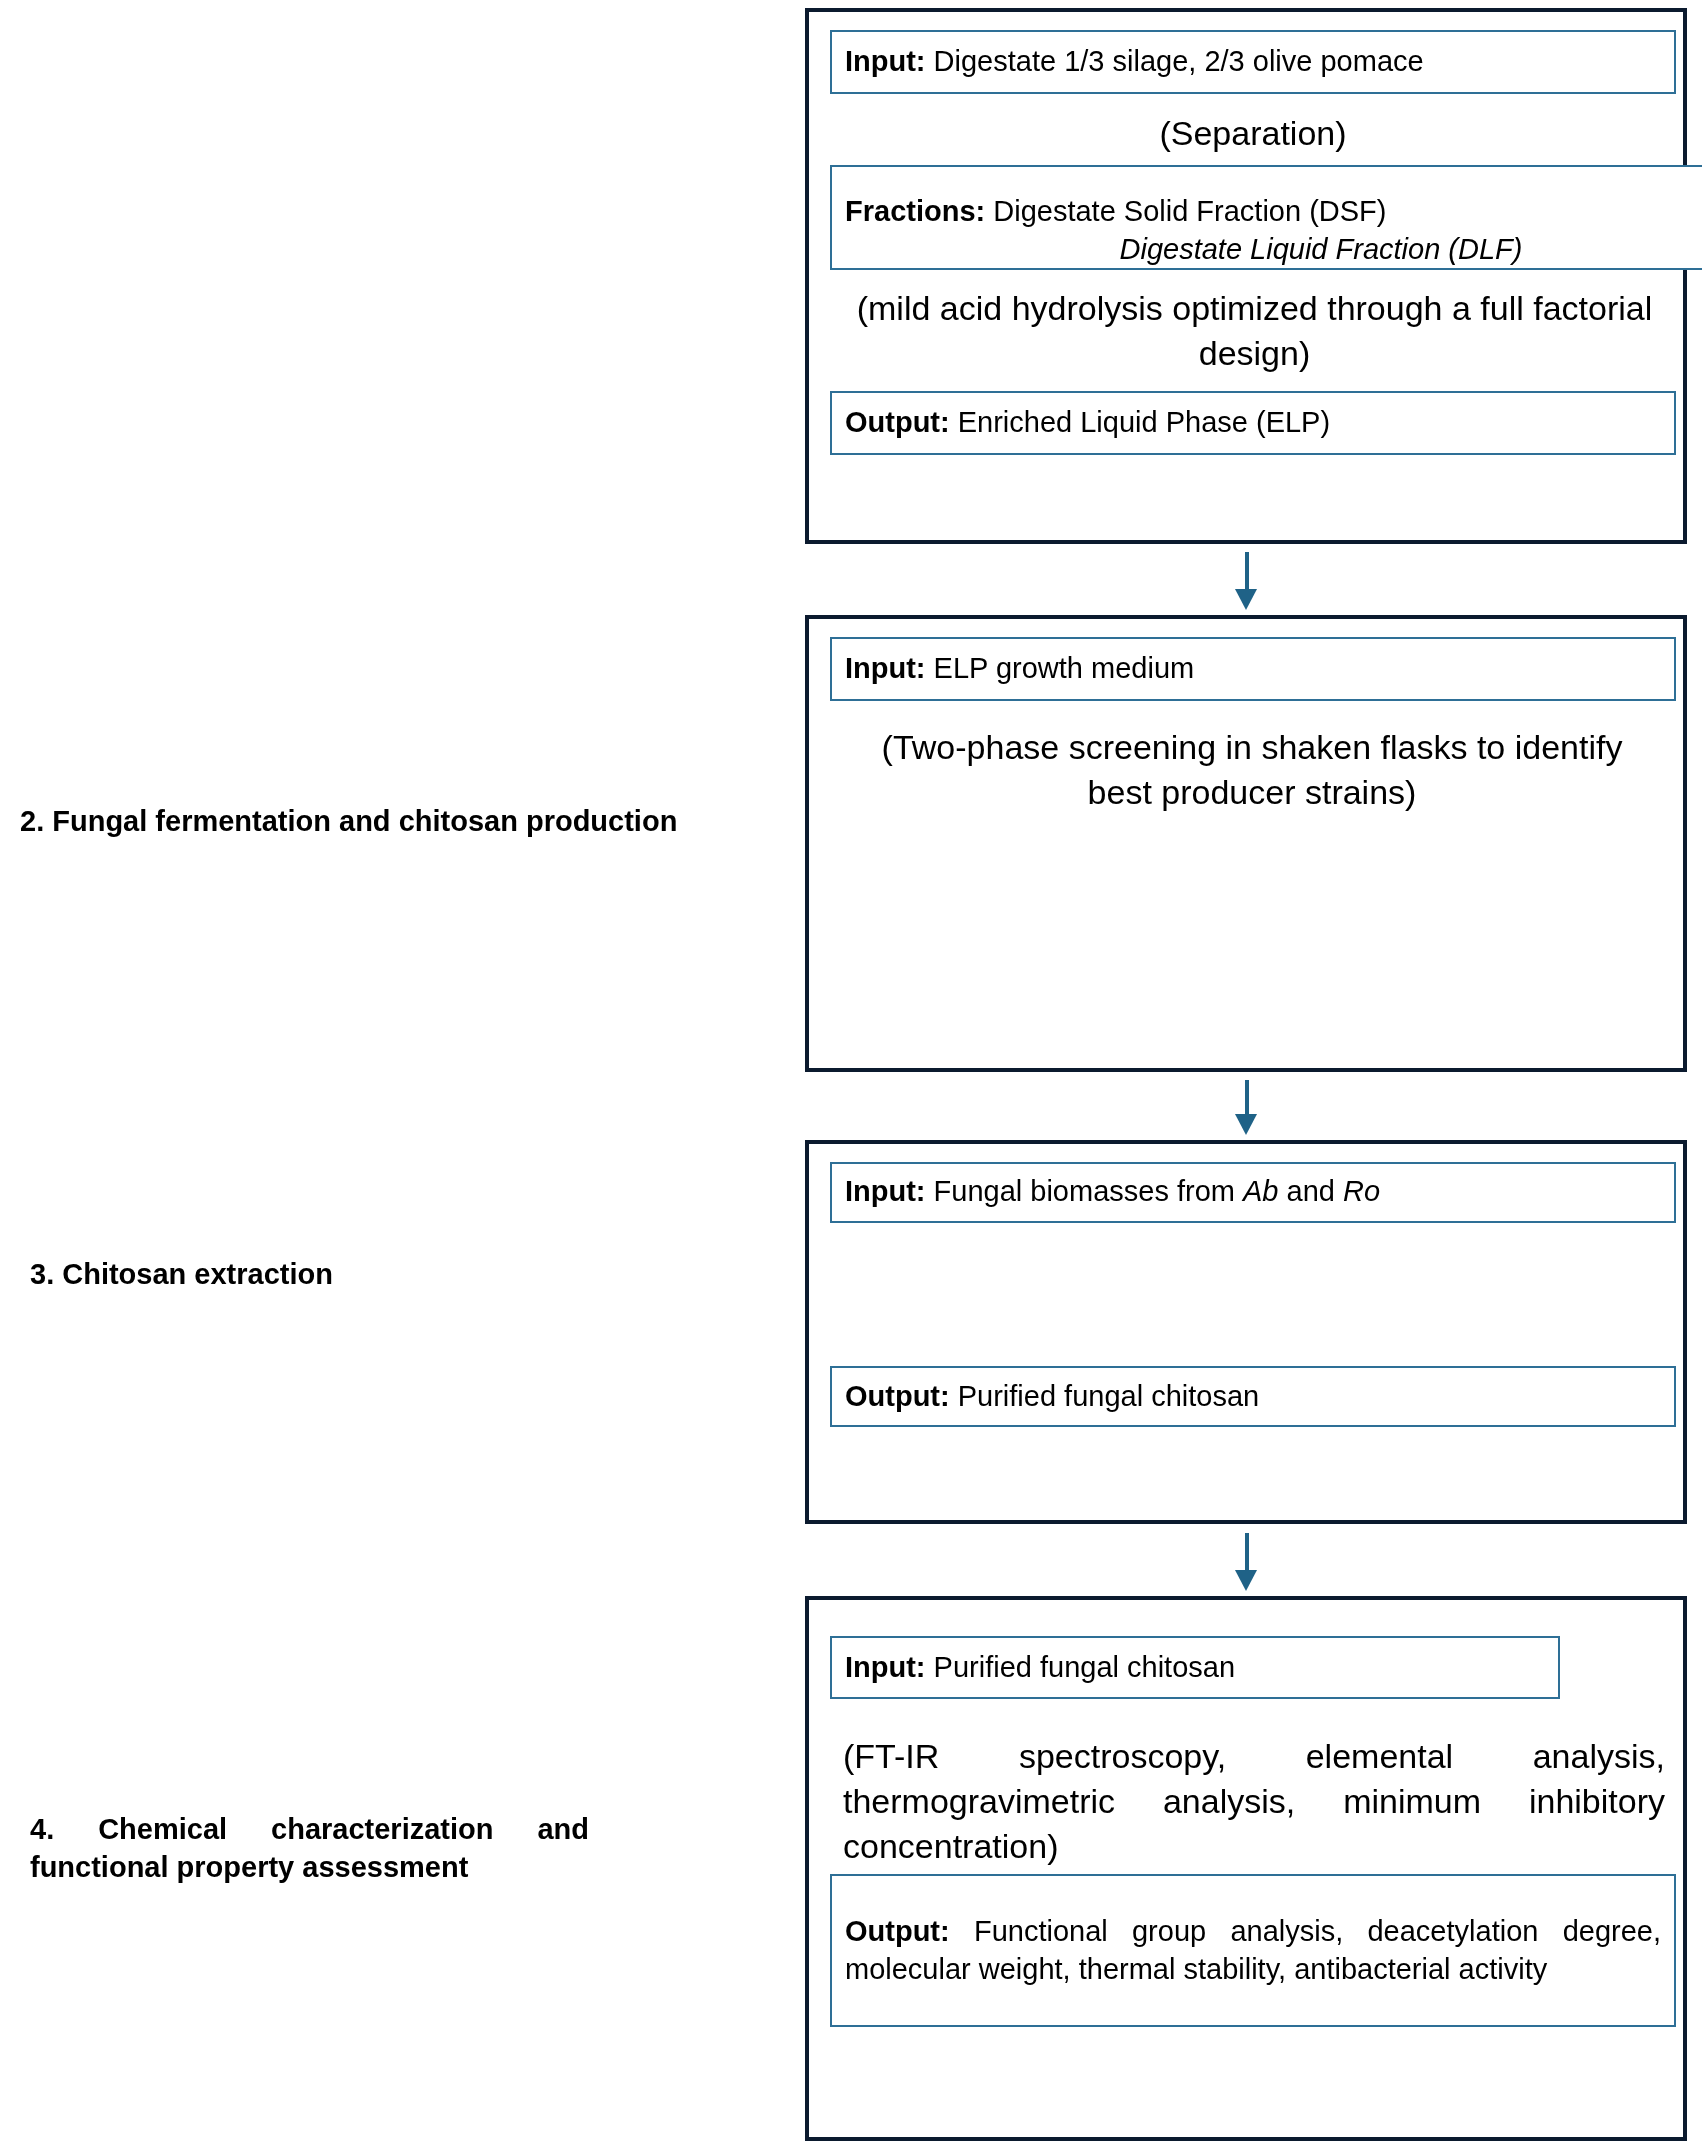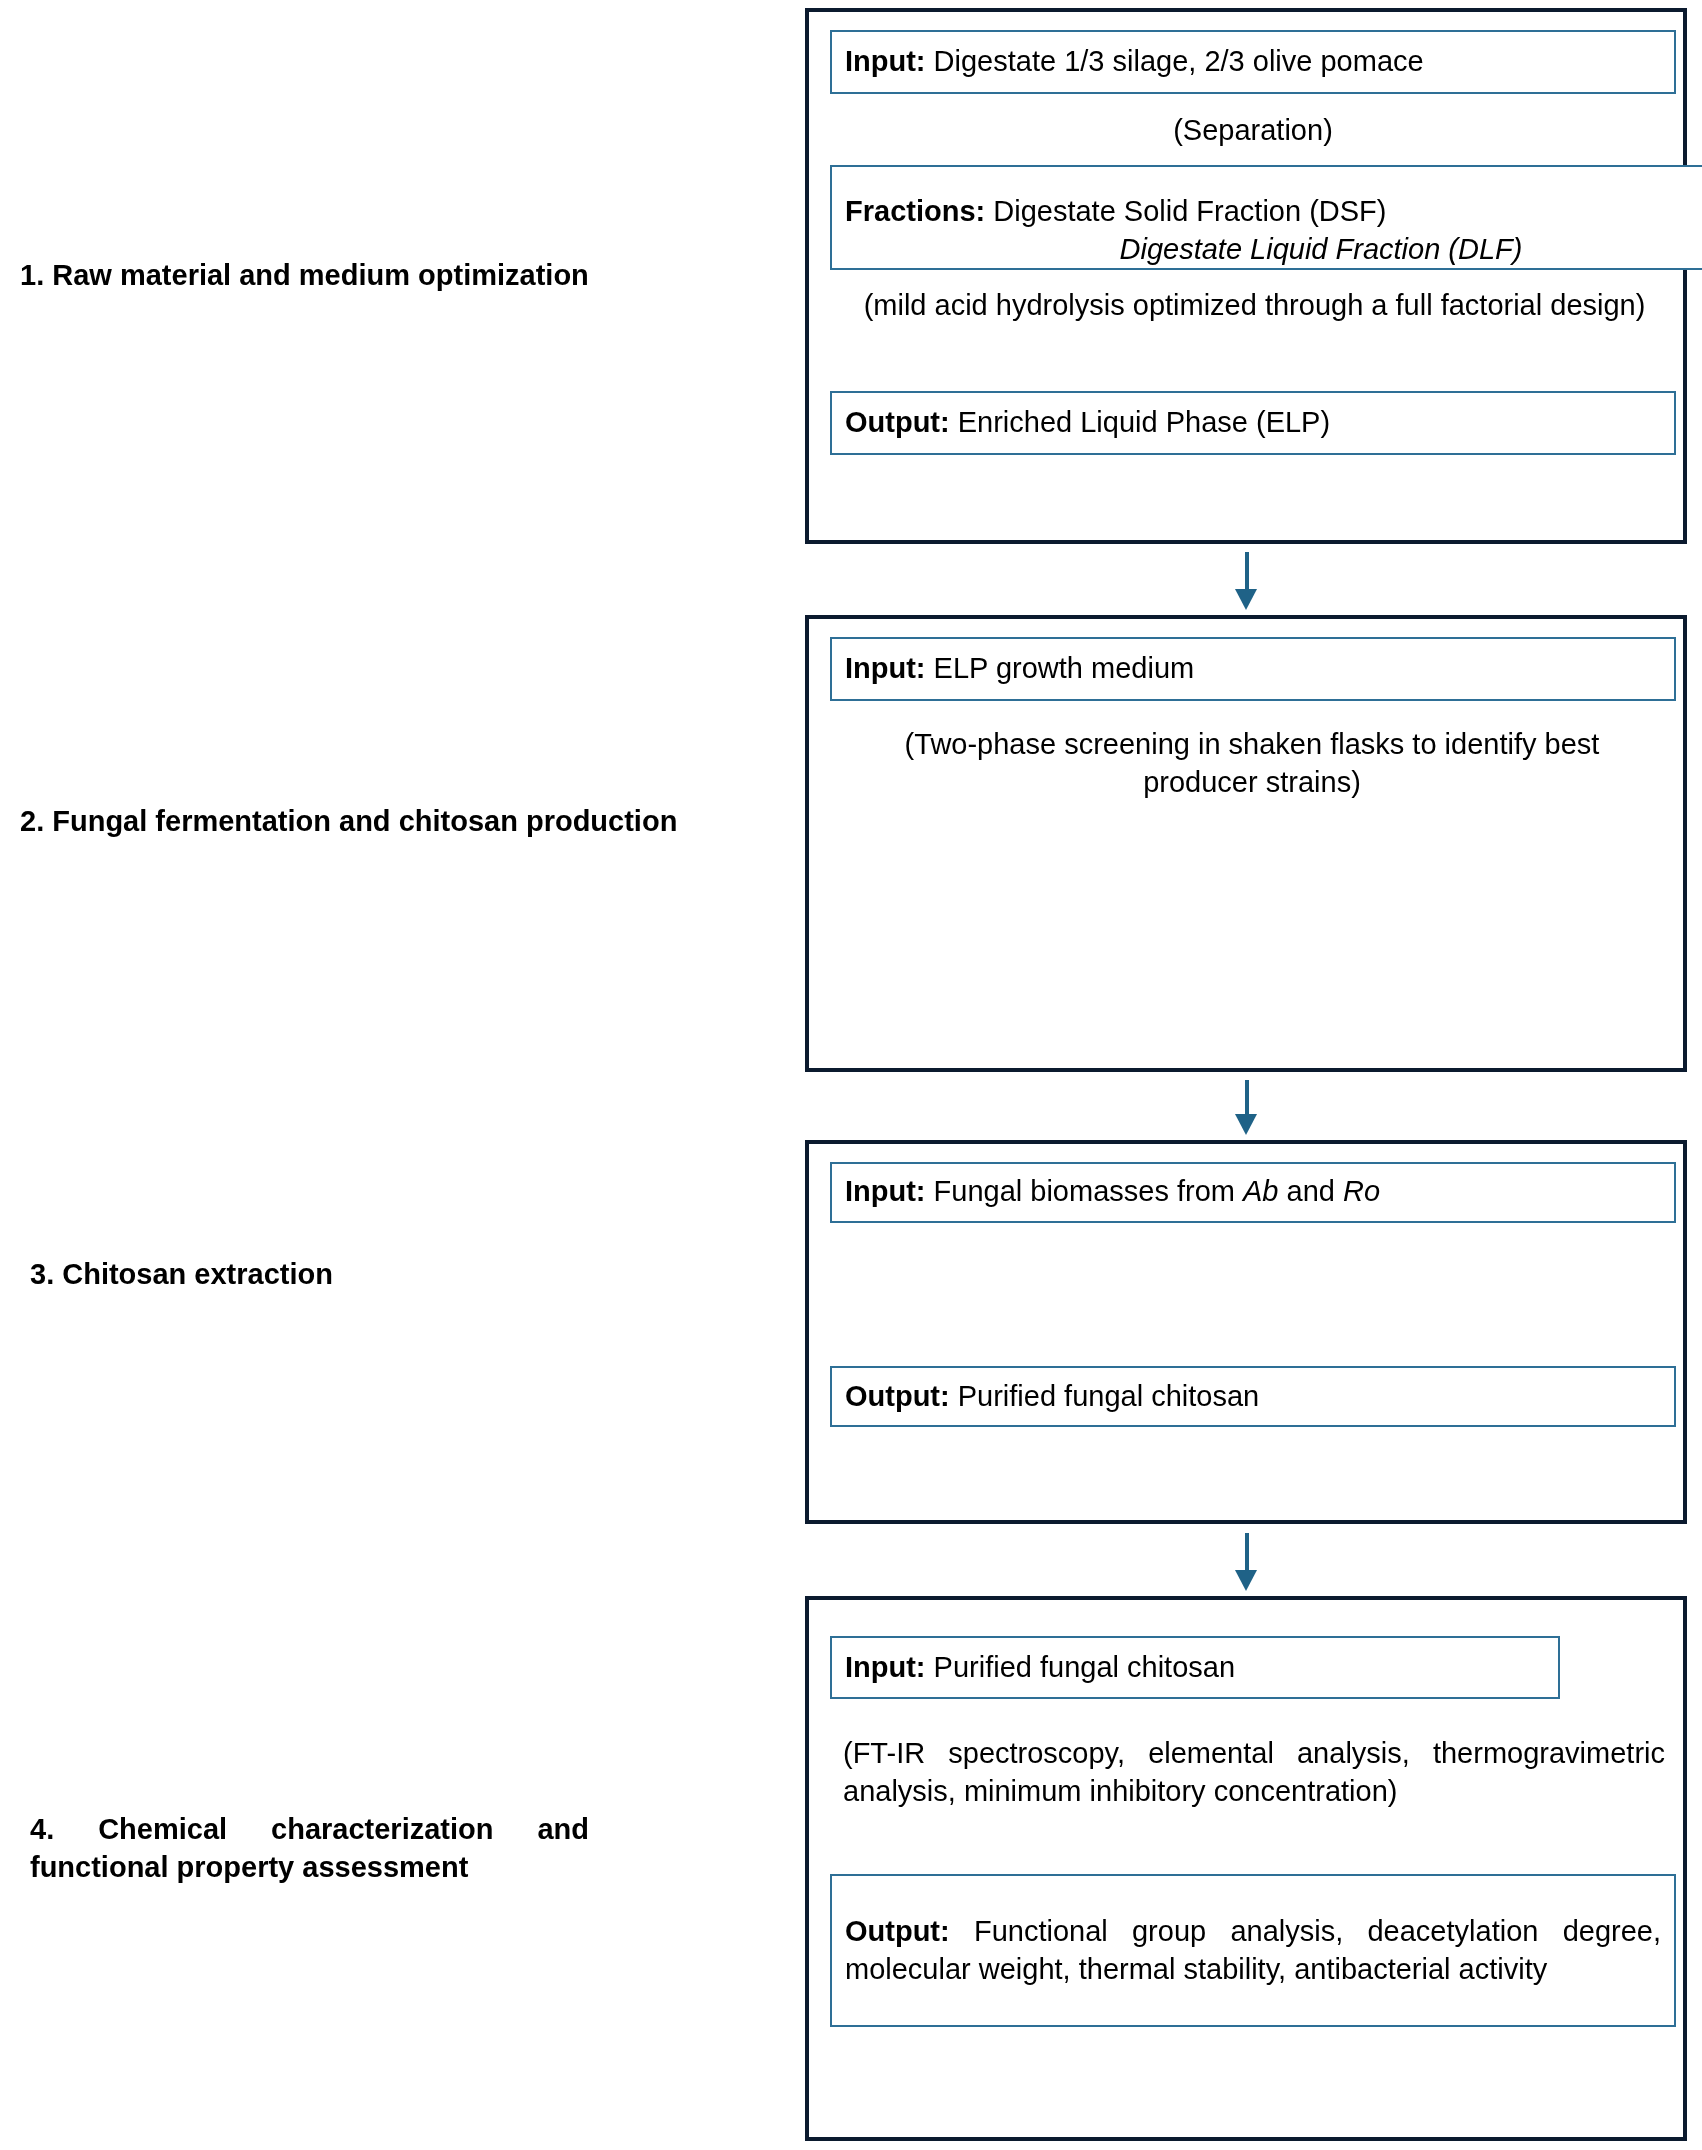--- a/index.html
+++ b/index.html
@@ -70,21 +70,21 @@
     box-sizing: border-box;
   }
   .io-text.justify {
     text-align: justify;
     text-align-last: left;
   }
 
   
   .note {
     position: absolute;
-    font-size: 29px;
+    font-size: 34px;
     line-height: 1.32;
     color: #000000;
     box-sizing: border-box;
   }
   .note.center { text-align: center; }
   .note.justify {
     text-align: justify;
     text-align-last: left;
   }
 
@@ -123,21 +123,20 @@
 
   #arrow-3-4 { left: 1235px; top: 1533px; height: 58px; }
   #arrow-3-4 .shaft { height: 38px; }
   #arrow-3-4 .head  { top: 37px; }
 </style>
 </head>
 <body>
 
 <div id="flow-root">
 
-  <div class="stage-label" id="stage-label-1">1. Raw material and medium optimization</div>
 
   <div class="stage-box" id="stage-box-1">
 
     <div class="io-box" style="left:21px; top:17.5px; width:846px; height:64px;">
       <div class="io-text">
         <b>Input:</b><span> Digestate 1/3 silage, 2/3 olive pomace</span>
       </div>
     </div>
 
     <div class="note center" style="left:21px; top:99px; width:846px;">(Separation)</div>

